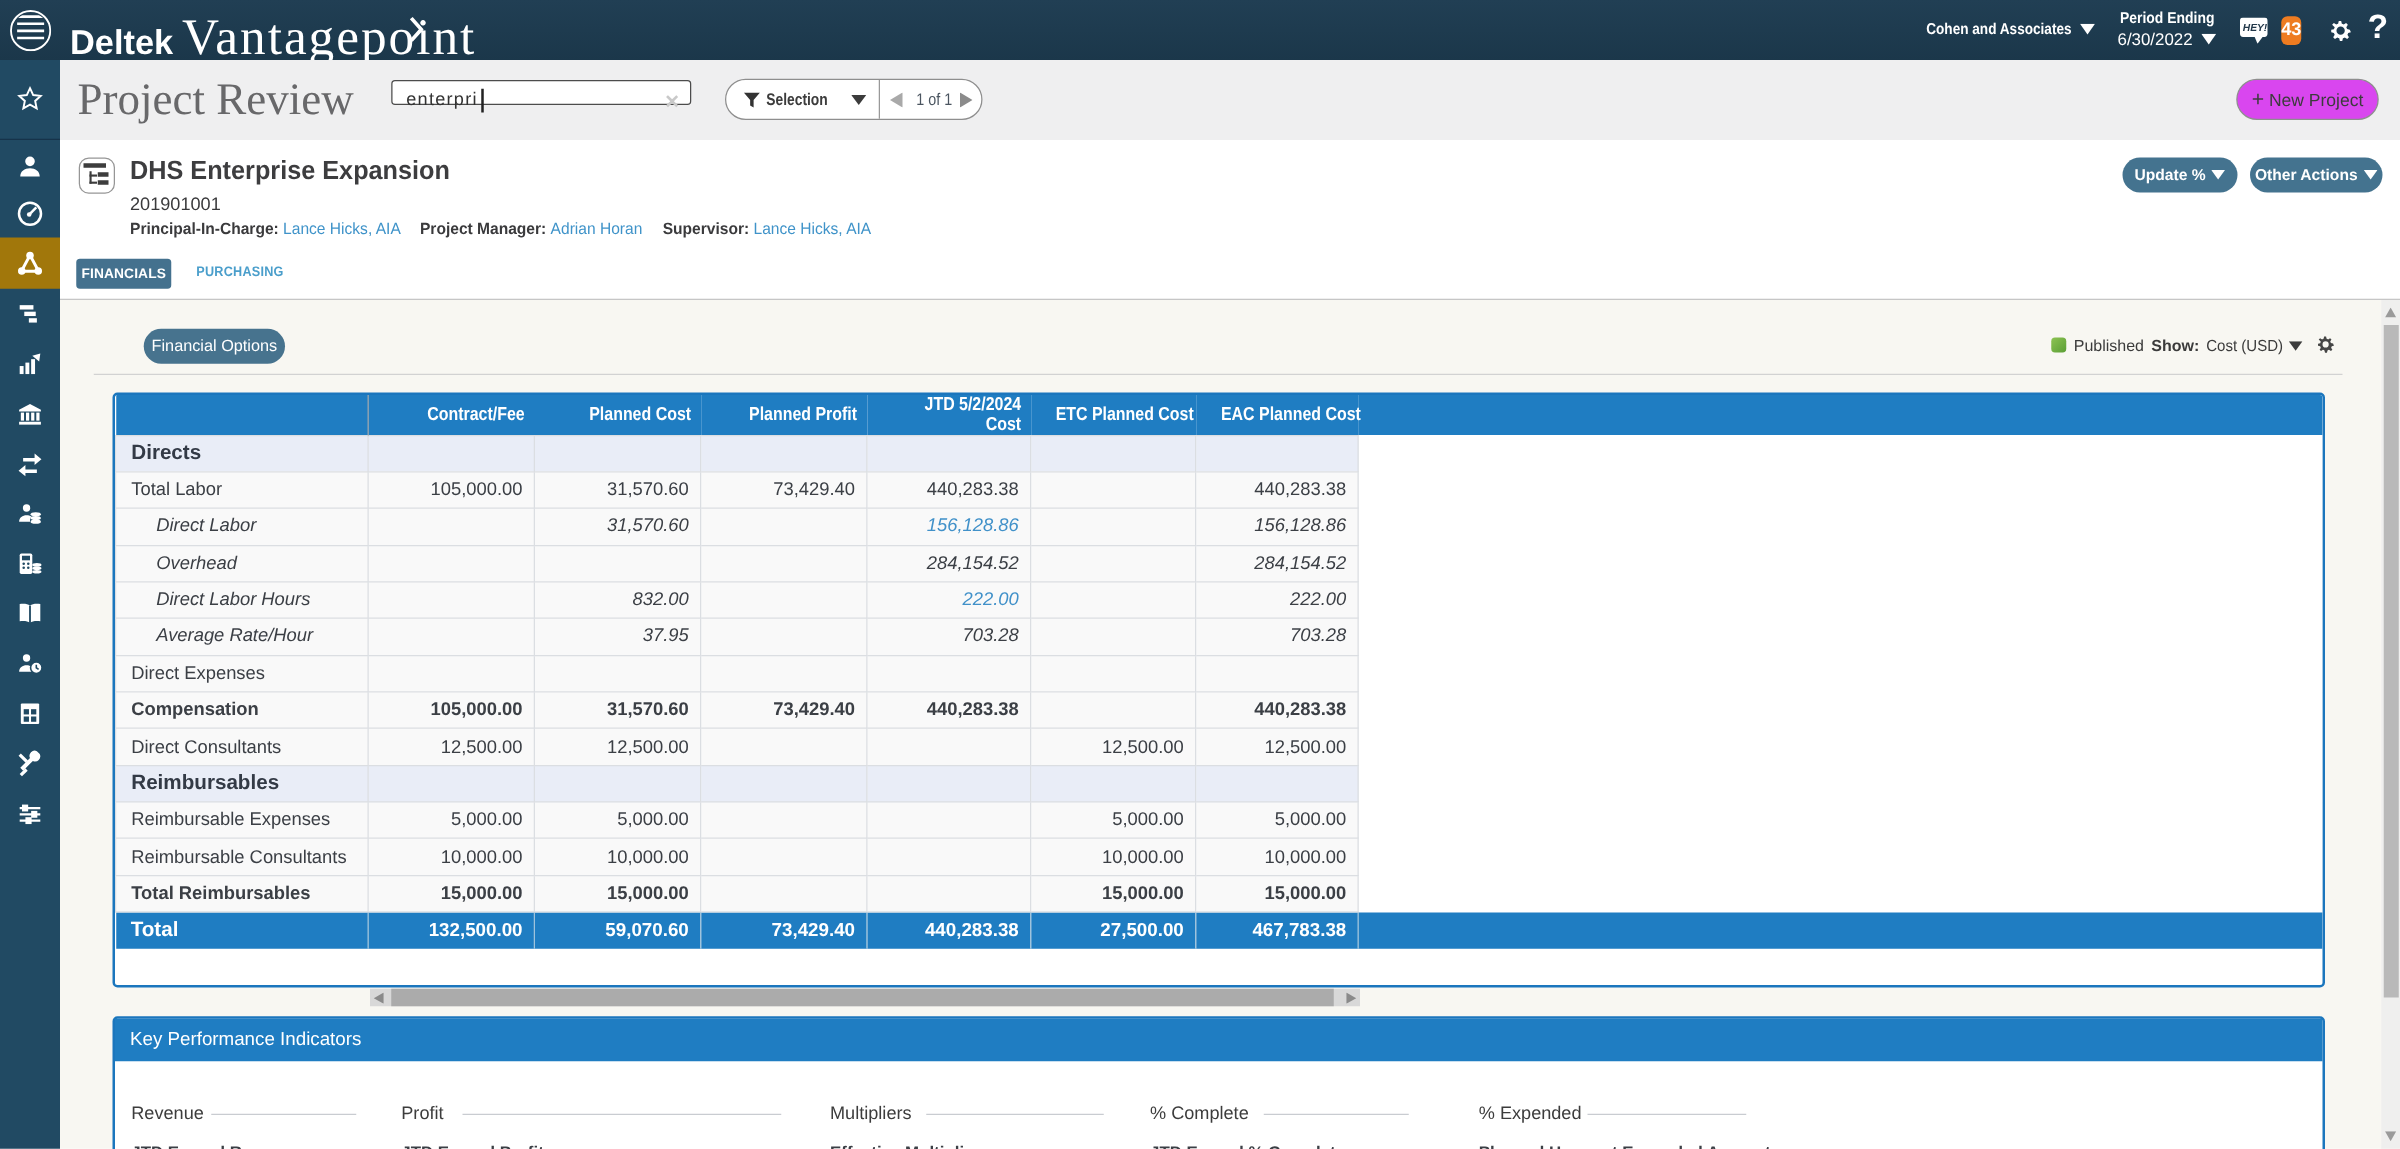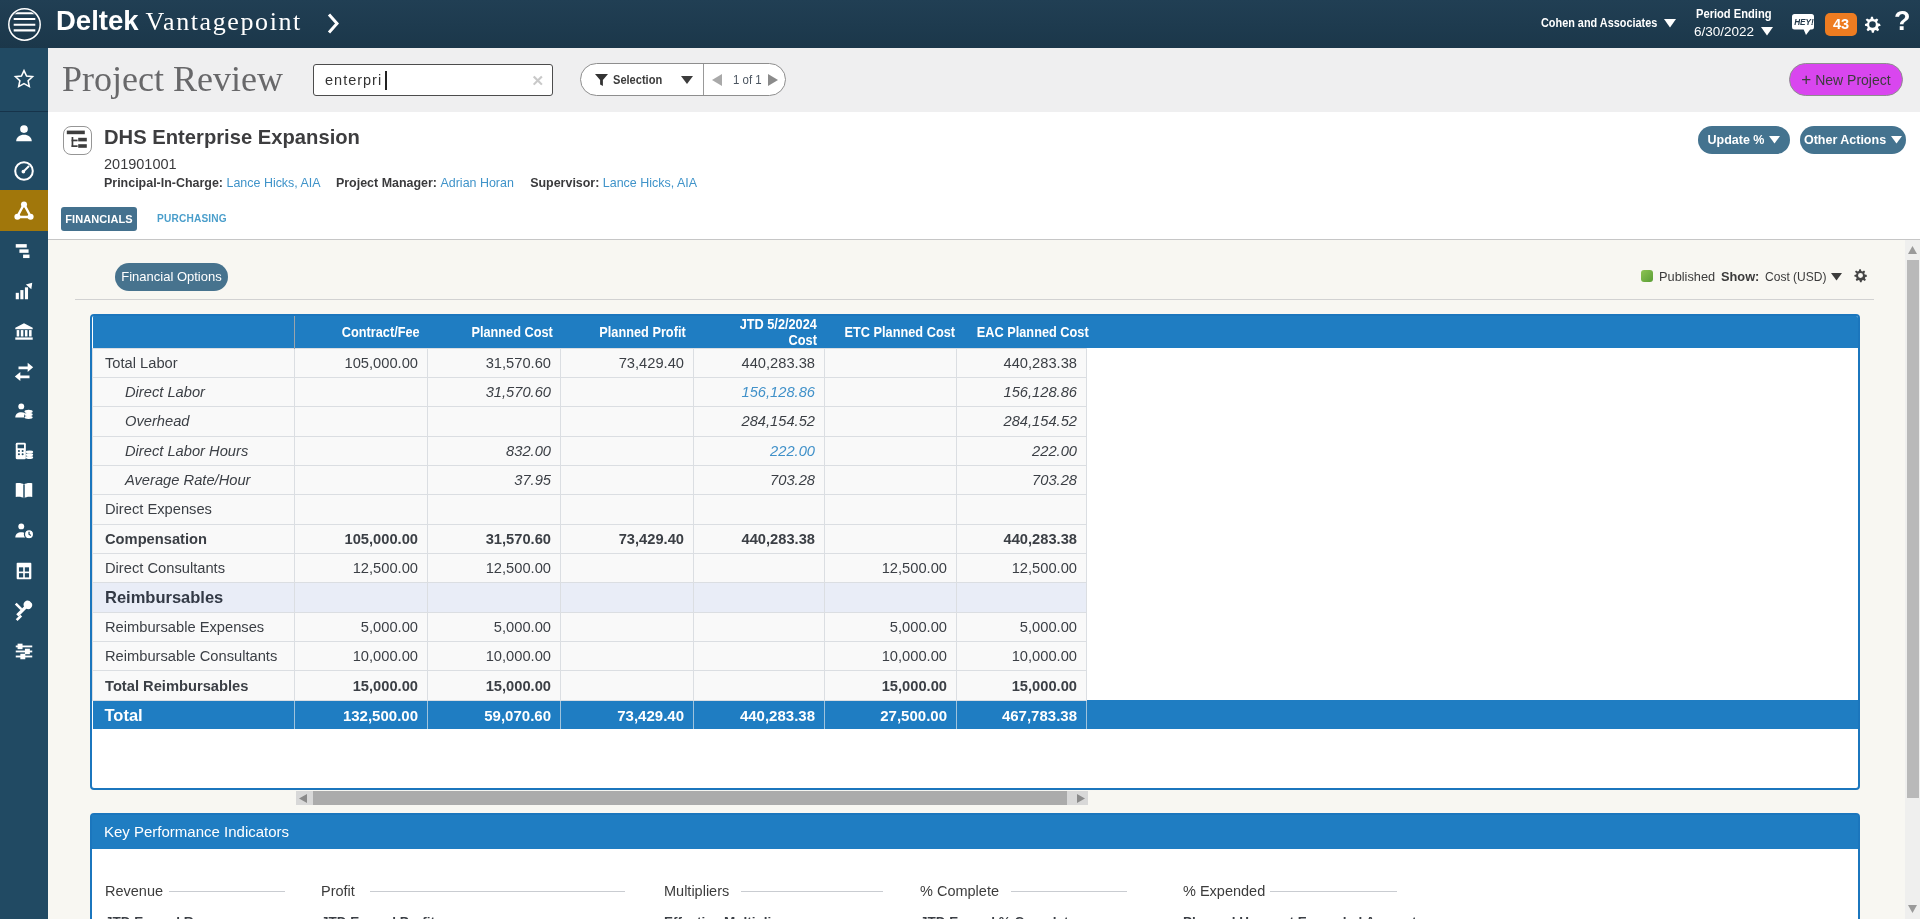--- a/index.html
+++ b/index.html
@@ -2,33 +2,33 @@
 <html><head>
 <meta charset="utf-8">
 <style>
 * { margin:0; padding:0; box-sizing:border-box; }
 html,body { width:1920px; height:919px; overflow:hidden; font-family:"Liberation Sans", sans-serif; background:#fff; }
 
 #topbar { position:absolute; left:0; top:0; width:1920px; height:48px;
   background:linear-gradient(#213f54,#1b374a); }
 #logo { position:absolute; left:56px; top:5px; color:#fff; font-size:27.5px; white-space:nowrap; }
 #logo .d { font-family:"Liberation Sans",sans-serif; font-weight:bold; letter-spacing:0px;}
-#logo .v { font-family:"Liberation Serif",serif; font-weight:normal; font-size:26px; margin-left:7px; letter-spacing:1.6px;}
+#logo .v { font-family:"Liberation Serif",serif; font-weight:normal; font-size:41px; margin-left:7px; letter-spacing:1.6px;}
 #hamb { position:absolute; left:8px; top:8px; }
 .tbright { position:absolute; color:#fff; }
 
 #sidebar { position:absolute; left:0; top:48px; width:48px; height:871px; background:#214а63; }
 #sidebar { background:#214a63; }
 #sidebar .divider { position:absolute; left:0; top:63px; width:48px; height:1px; background:#16334a; }
 .sicon { position:absolute; left:13px; width:22px; height:22px; }
 #sihl { position:absolute; left:0; top:142px; width:48px; height:41px; background:#a1770b; }
 
 #hstrip { position:absolute; left:48px; top:48px; width:1872px; height:64px; background:#efeff0; }
 #ptitle { position:absolute; left:14px; top:10px; font-family:"Liberation Serif",serif; font-size:36px; color:#68686a; }
-#searchbox { position:absolute; left:265px; top:16px; width:240px; height:32px; background:#fff; border:1px solid #4c4c4c; border-radius:3px; }
+#searchbox { position:absolute; left:265px; top:16px; width:240px; height:20px; background:#fff; border:1px solid #4c4c4c; border-radius:3px; }
 #searchbox .txt { position:absolute; left:11px; top:7px; font-size:14.5px; color:#333; letter-spacing:1px; }
 #searchbox .caret { position:absolute; left:71px; top:6px; width:1.5px; height:19px; background:#222; }
 #searchbox .x { position:absolute; right:8px; top:7px; font-size:15px; color:#c9c9c9; font-weight:bold; }
 #selpill { position:absolute; left:532px; top:15px; width:206px; height:33px; background:#fff; border:1px solid #8e8e8e; border-radius:17px; }
 #newproj { position:absolute; left:1741px; top:15px; width:114px; height:33px; background:#d946ef; border:1px solid #8e8e8e; border-radius:17px; color:#3c3c3c; font-size:14px; text-align:center; line-height:31px; }
 
 #picon { position:absolute; left:63px; top:126px; width:29px; height:29px; border:1.5px solid #969696; border-radius:8px; background:#fff; text-align:center; padding-top:0px; }
 #pname { position:absolute; left:104px; top:125px; font-size:21px; font-weight:bold; color:#3d3d3f; transform:scaleX(0.962); transform-origin:left; }
 #pnum { position:absolute; left:104px; top:156px; font-size:14.5px; color:#3a3a3c; }
 #pmeta { position:absolute; left:104px; top:175px; font-size:13px; color:#3a3a3c; font-weight:bold; white-space:nowrap; transform-origin:left; transform:scaleX(0.958); }
@@ -102,21 +102,21 @@
   <div class="tbright" style="left:1696px;top:7px;font-size:12.6px;font-weight:bold;transform:scaleX(0.885);transform-origin:left;">Period Ending</div>
   <div class="tbright" style="left:1694px;top:23.5px;font-size:13.5px;text-align:right;">6/30/2022</div>
   <svg class="tbright" style="left:1761px;top:27px;" width="12" height="9" viewBox="0 0 12 9">
       <path d="M0 0h12L6 8.5z" fill="#fff"></path>
     </svg>
   <svg class="tbright" style="left:1792px;top:14px;" width="23" height="21" viewBox="0 0 23 21">
     <rect x="0" y="0" width="22" height="15.5" rx="2.5" fill="#fff"></rect>
     <path d="M11.5 15l7 0-4.5 6z" fill="#fff"></path>
     <text x="2.2" y="11" font-size="8.2" font-style="italic" font-weight="bold" fill="#22384a" font-family="Liberation Sans">HEY!</text>
   </svg>
-  <div class="tbright" style="left:1825px;top:13px;width:32px;height:23px;background:#ee7c21;border-radius:5px;text-align:center;line-height:23px;font-size:14.5px;font-weight:bold;">43</div>
+  <div class="tbright" style="left:1825px;top:13px;width:16px;height:23px;background:#ee7c21;border-radius:5px;text-align:center;line-height:23px;font-size:14.5px;font-weight:bold;">43</div>
   <svg class="tbright" style="left:1862px;top:13.5px;" width="21" height="21" viewBox="0 0 24 24">
       <path fill="#fff" d="M12 8.2a3.8 3.8 0 100 7.6 3.8 3.8 0 000-7.6zm9.4 5.3l-2.5.6a7 7 0 01-.7 1.7l1.4 2.2-1.6 1.6-2.2-1.4a7 7 0 01-1.7.7l-.6 2.5h-2.2l-.6-2.5a7 7 0 01-1.7-.7l-2.2 1.4-1.6-1.6 1.4-2.2a7 7 0 01-.7-1.7l-2.5-.6v-2.2l2.5-.6a7 7 0 01.7-1.7L4.2 6.6l1.6-1.6L8 6.4a7 7 0 011.7-.7l.6-2.5h2.2l.6 2.5a7 7 0 011.7.7l2.2-1.4 1.6 1.6-1.4 2.2a7 7 0 01.7 1.7l2.5.6z"></path>
     </svg>
   <div class="tbright" style="left:1894px;top:6px;font-size:27px;font-weight:bold;">?</div>
 </div>
 
 <div id="sidebar">
   <svg class="sicon" style="top:20px;" viewBox="0 0 24 24">
       <path d="M12 2.8l2.8 6 6.5.7-4.8 4.4 1.3 6.4-5.8-3.2-5.8 3.2 1.3-6.4-4.8-4.4 6.5-.7z" fill="none" stroke="#fff" stroke-width="1.7"></path>
     </svg>
@@ -294,20 +294,30 @@
           <th><span class="hs">Contract/Fee</span></th>
           <th><span class="hs">Planned Cost</span></th>
           <th><span class="hs">Planned Profit</span></th>
           <th><span class="hs">JTD 5/2/2024<br>Cost</span></th>
           <th><span class="hs">ETC Planned Cost</span></th>
           <th><span class="hs">EAC Planned Cost</span></th>
           <th></th>
 </tr>
       </thead>
 <tbody>
+<tr class="sect">
+          <td class="lbl">Directs</td>
+          <td></td>
+          <td></td>
+          <td></td>
+          <td></td>
+          <td></td>
+          <td></td>
+          <td class="fill"></td>
+        </tr>
 <tr class="data">
           <td class="lbl">Total Labor</td>
           <td>105,000.00</td>
           <td>31,570.60</td>
           <td>73,429.40</td>
           <td>440,283.38</td>
           <td></td>
           <td>440,283.38</td>
           <td class="fill"></td>
         </tr>

